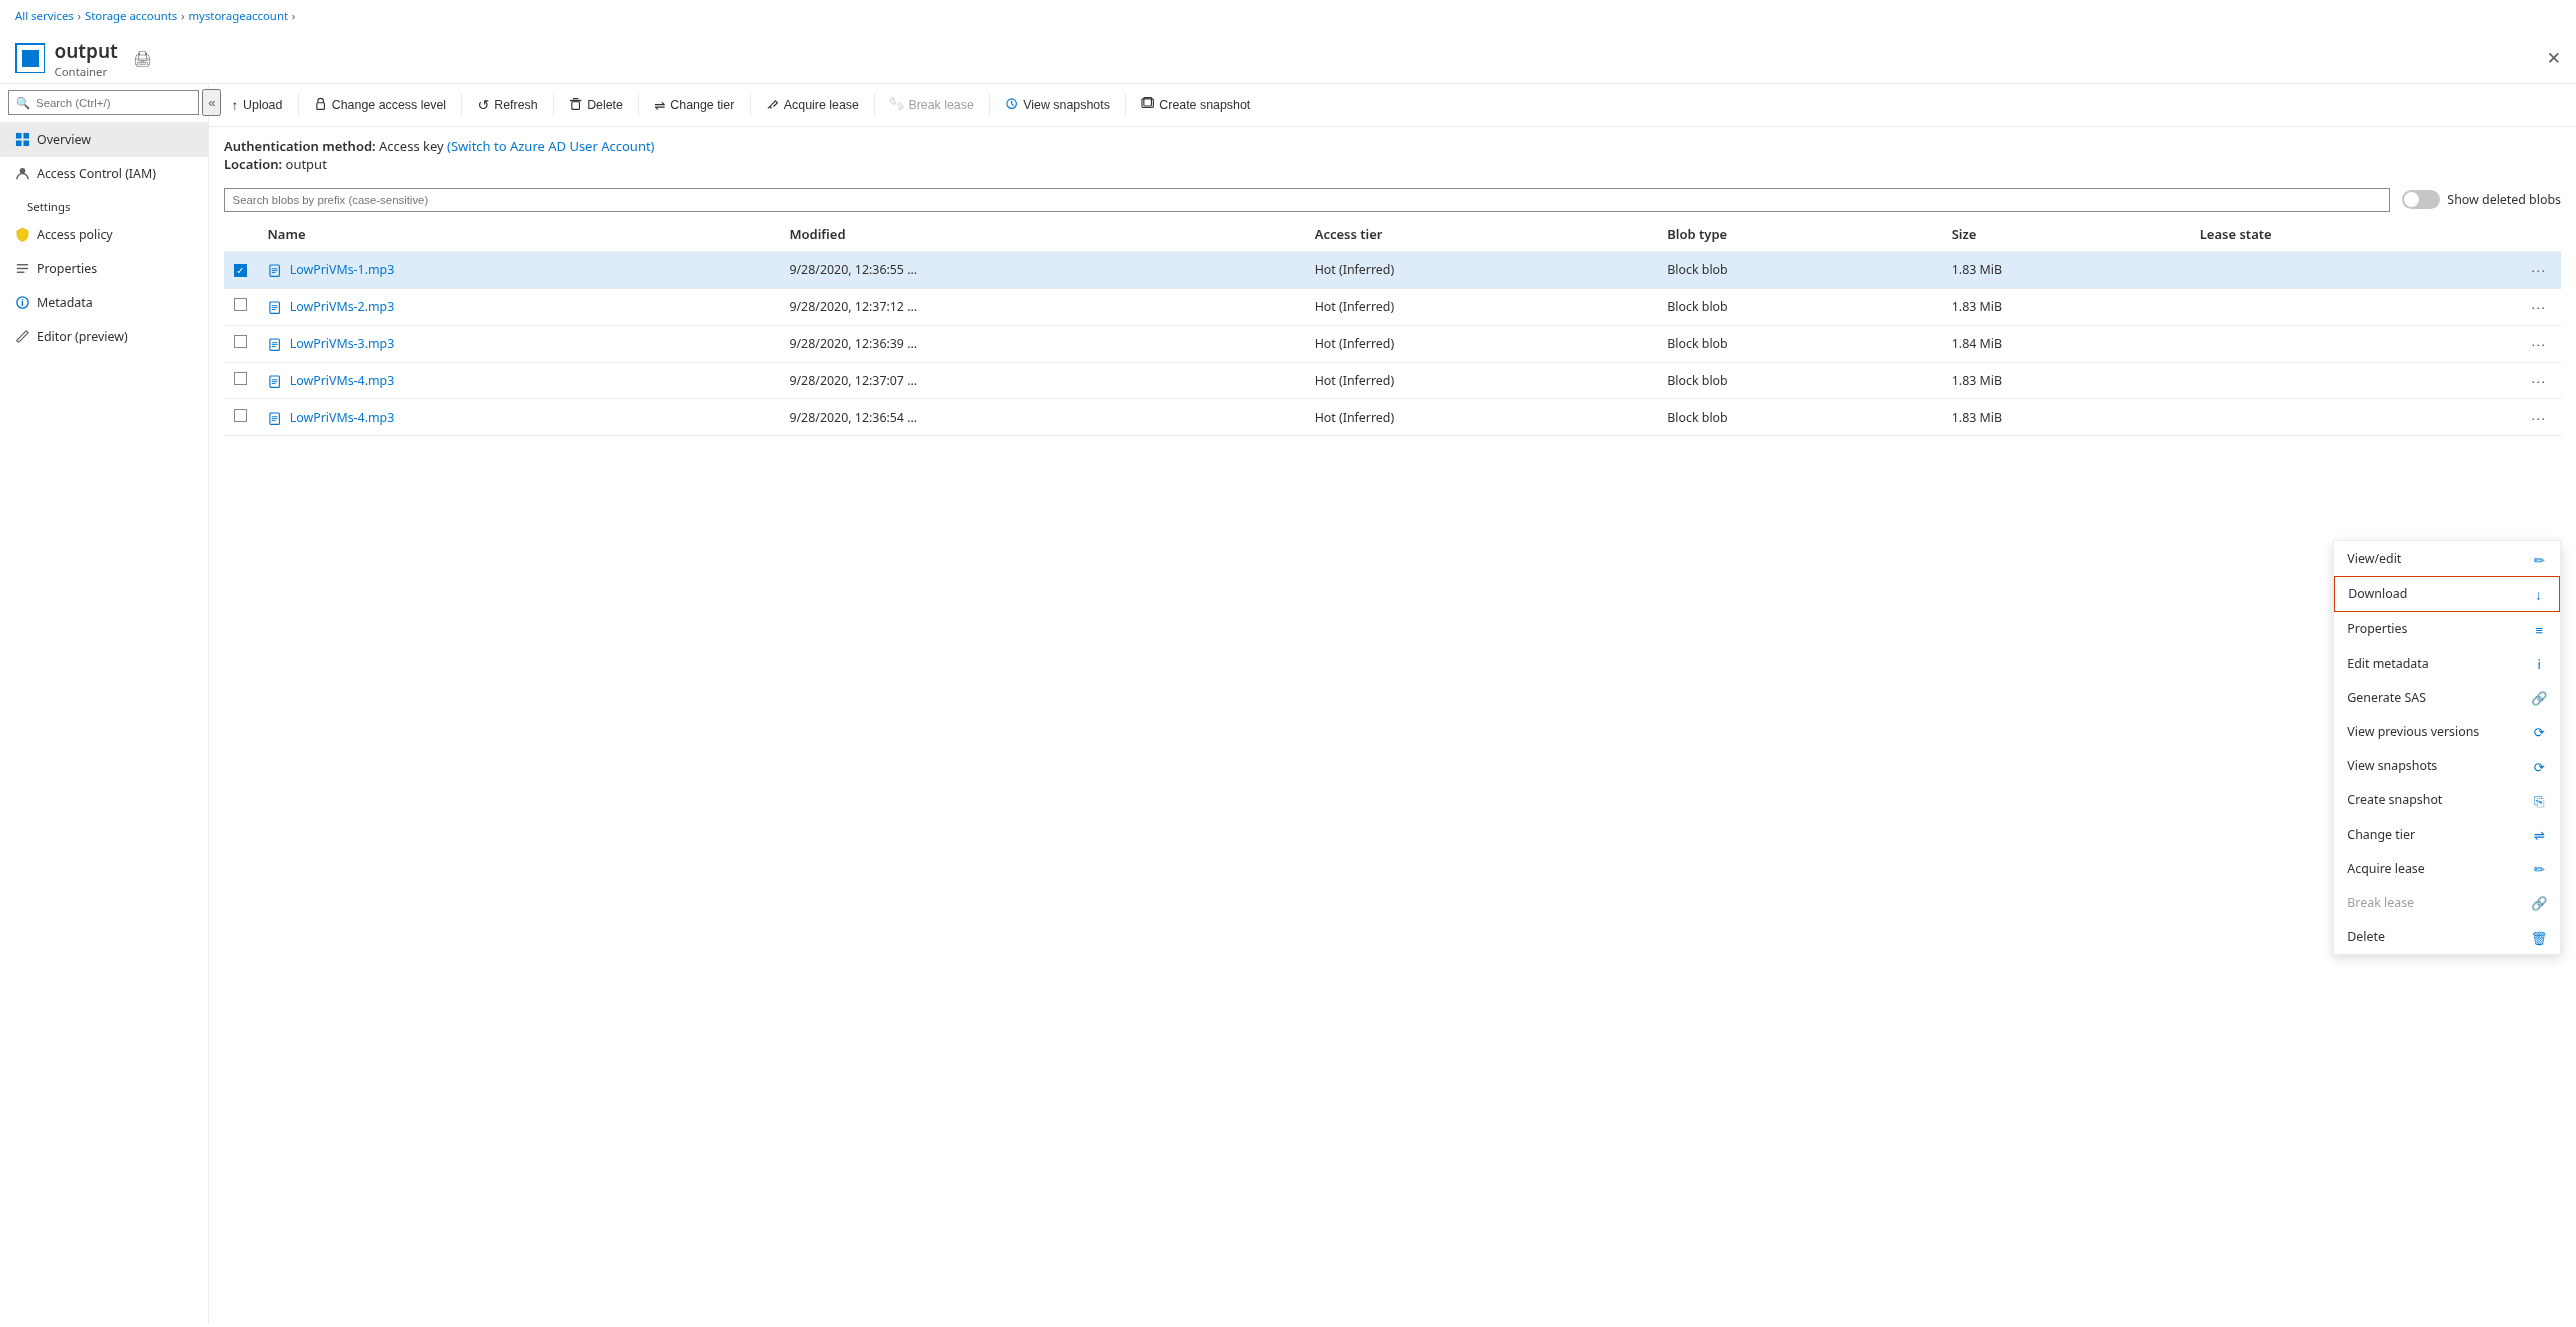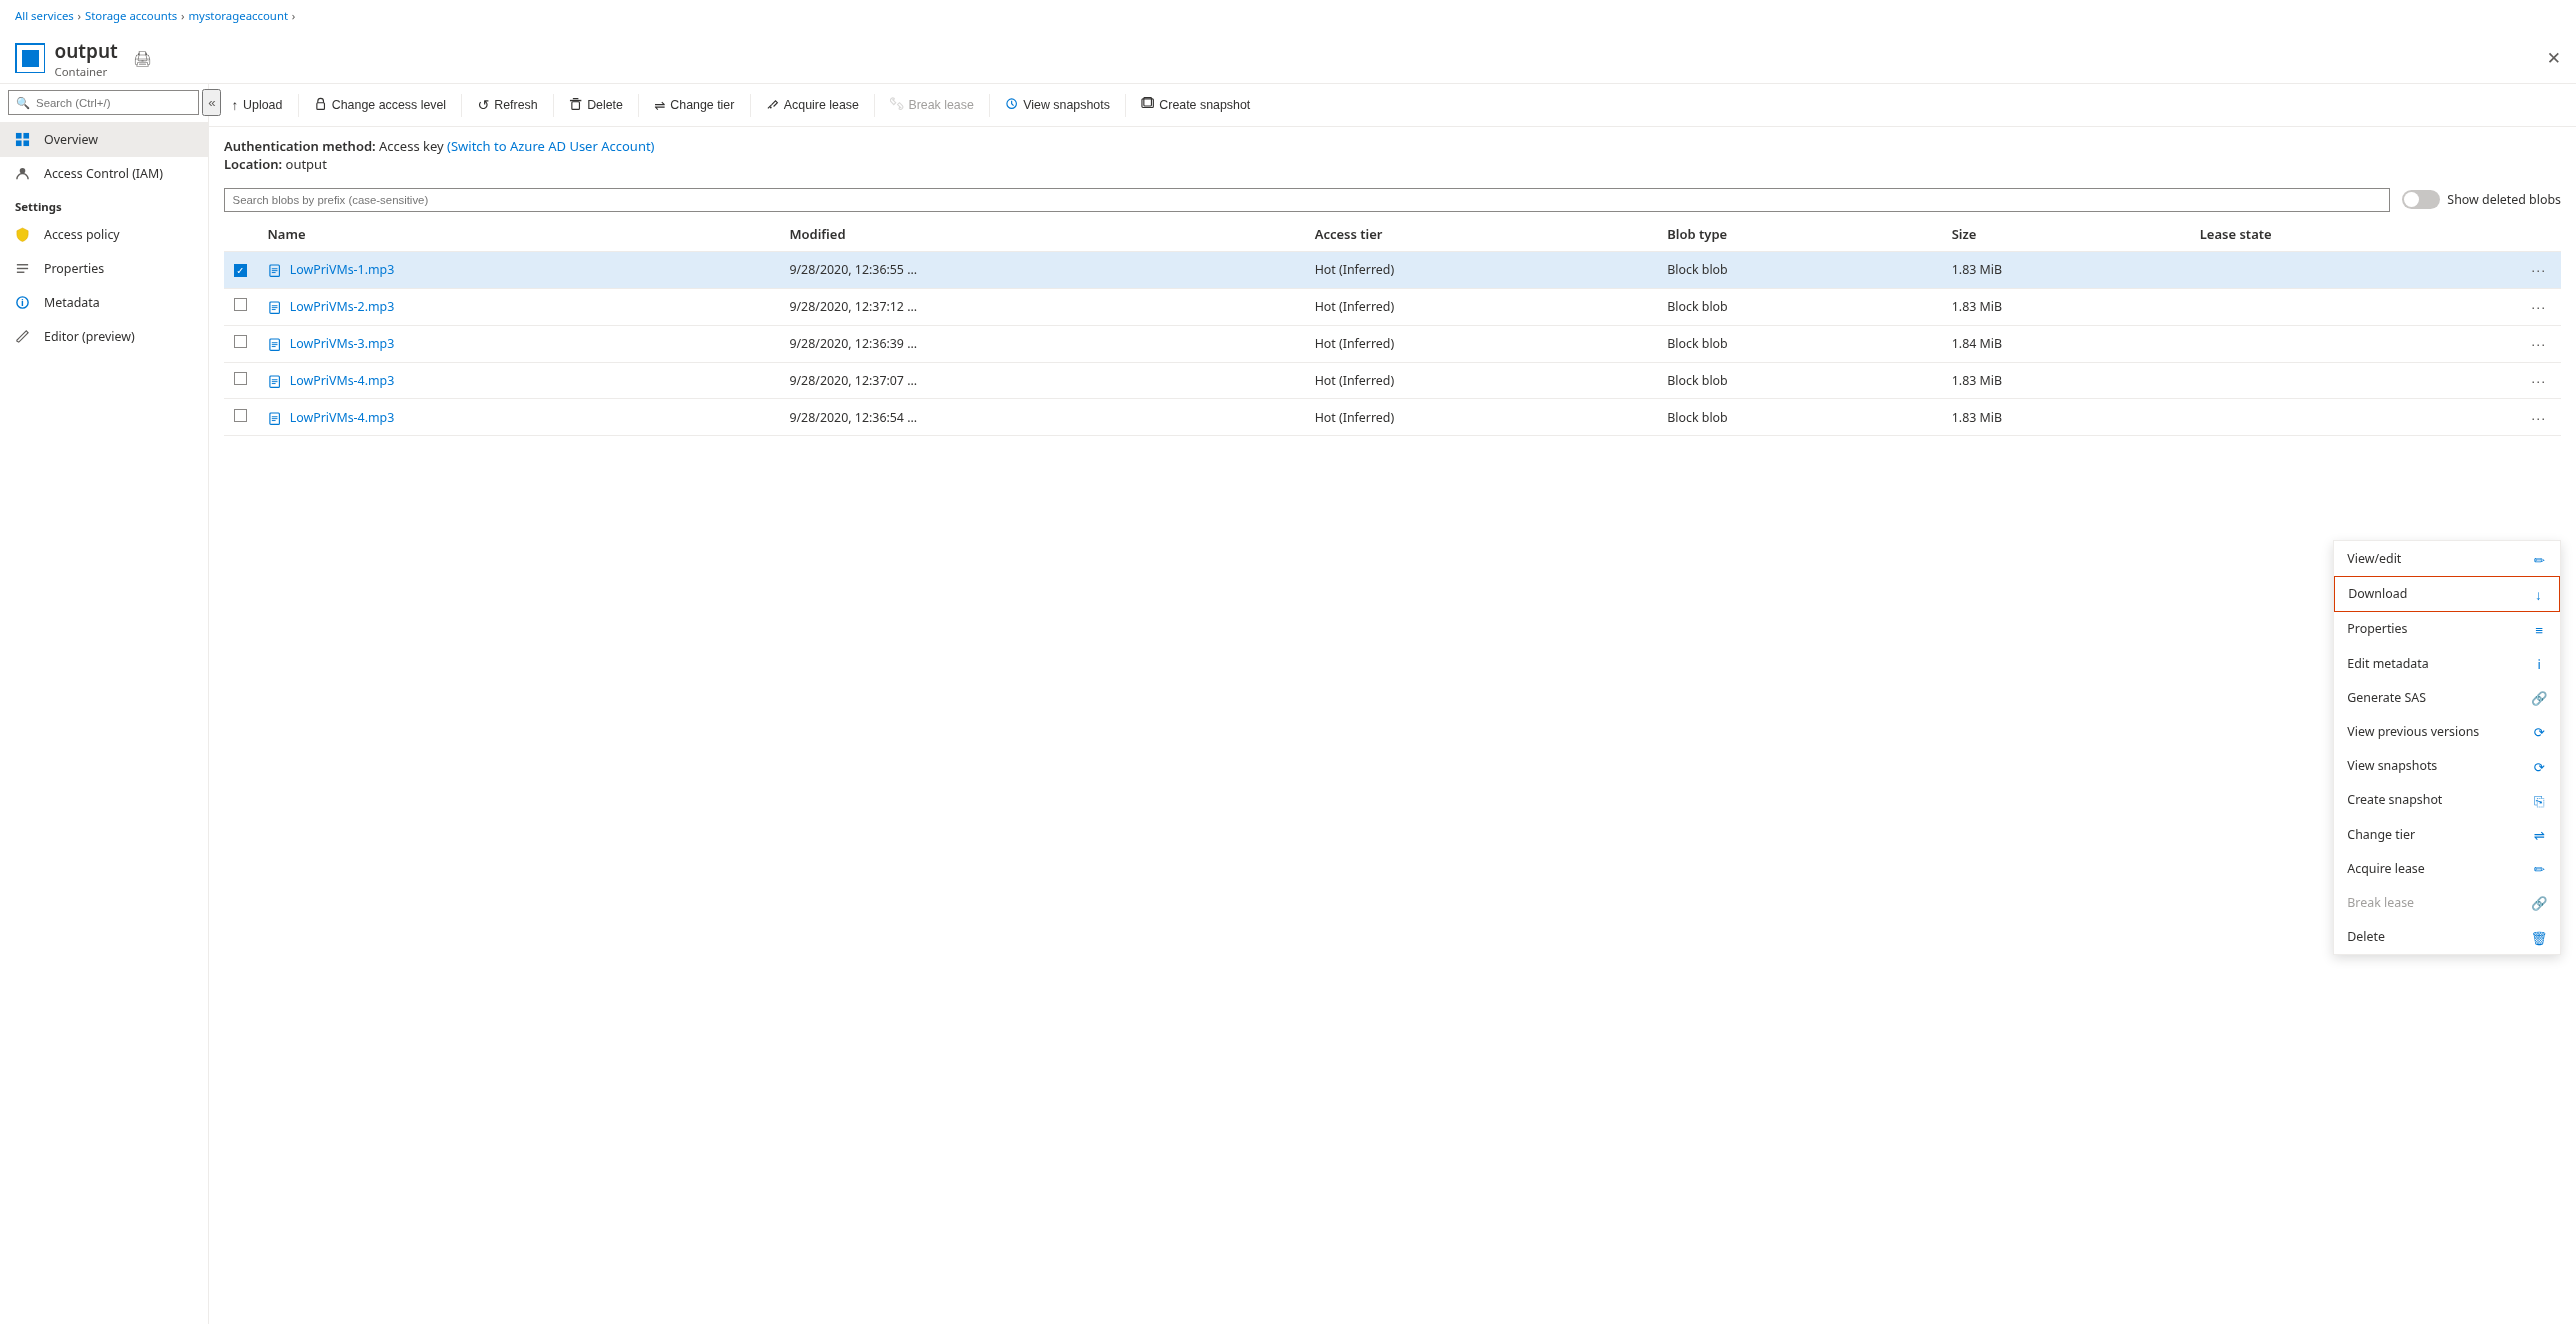--- a/index.html
+++ b/index.html
@@ -21,25 +21,25 @@
 
     
     .main-layout { display: flex; height: calc(100vh - 86px); border-top: 1px solid #edebe9; }
 
     
     .sidebar { width: 209px; min-width: 209px; border-right: 1px solid #edebe9; display: flex; flex-direction: column; }
     .sidebar-search-box { display: flex; align-items: center; gap: 5.7px; border: 1px solid #8a8886; padding: 3.8px 7.6px; font-size: 11.4px; color: #605e5c; width: 100%; }
     .sidebar-search-box input { border: none; outline: none; font-size: 11.4px; color: #323130; flex: 1; background: transparent; }
     .collapse-btn { padding: 3.8px; cursor: pointer; color: #605e5c; font-size: 13.3px; }
 
-    .nav-item { display: flex; align-items: center; gap: 14px; padding: 8.6px 15px; cursor: pointer; font-size: 12.4px; color: #323130; }
+    .nav-item { display: flex; align-items: center; gap: 7px; padding: 8.6px 15px; cursor: pointer; font-size: 12.4px; color: #323130; }
     .nav-item.active { background: #edebe9; }
     .nav-icon { width: 15px; height: 15px; display: flex; align-items: center; justify-content: center; flex-shrink: 0; }
 
-    .settings-label { padding: 7.6px 15px 3.8px 15px; font-size: 11.4px; font-weight: 700; color: #323130; }
+    .settings-label { padding: 7.6px 15px 3.8px 15px; font-size: 11.4px; font-weight: 400; color: #323130; margin-left: 12px; }
 
     
     .content { flex: 1; overflow: auto; display: flex; flex-direction: column; }
 
     
     .toolbar { display: flex; align-items: center; padding: 7.6px 15px; gap: 3.8px; border-bottom: 1px solid #edebe9; flex-wrap: wrap; }
     .toolbar-btn { display: flex; align-items: center; gap: 4.8px; padding: 5.7px 7.6px; font-size: 12.4px; color: #323130; cursor: pointer; background: none; border: none; white-space: nowrap; }
     .toolbar-btn.disabled { color: #a19f9d; cursor: default; }
     .toolbar-sep { width: 1px; height: 23px; background: #edebe9; margin: 0 3.8px; }
 

